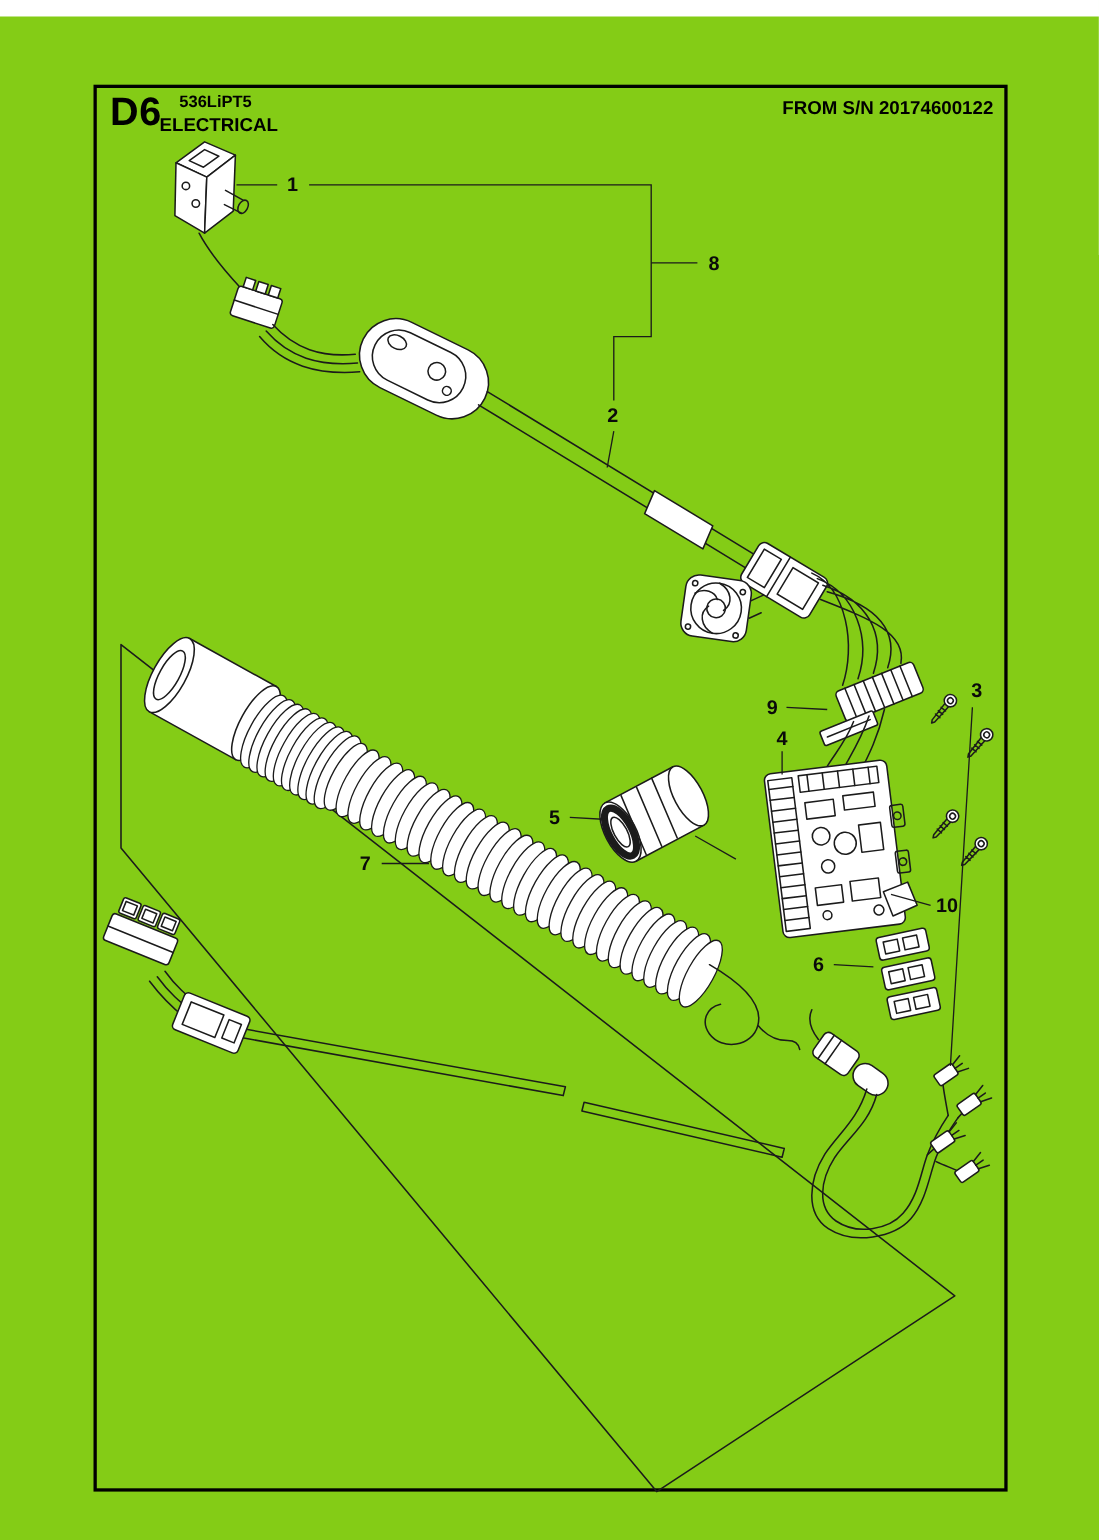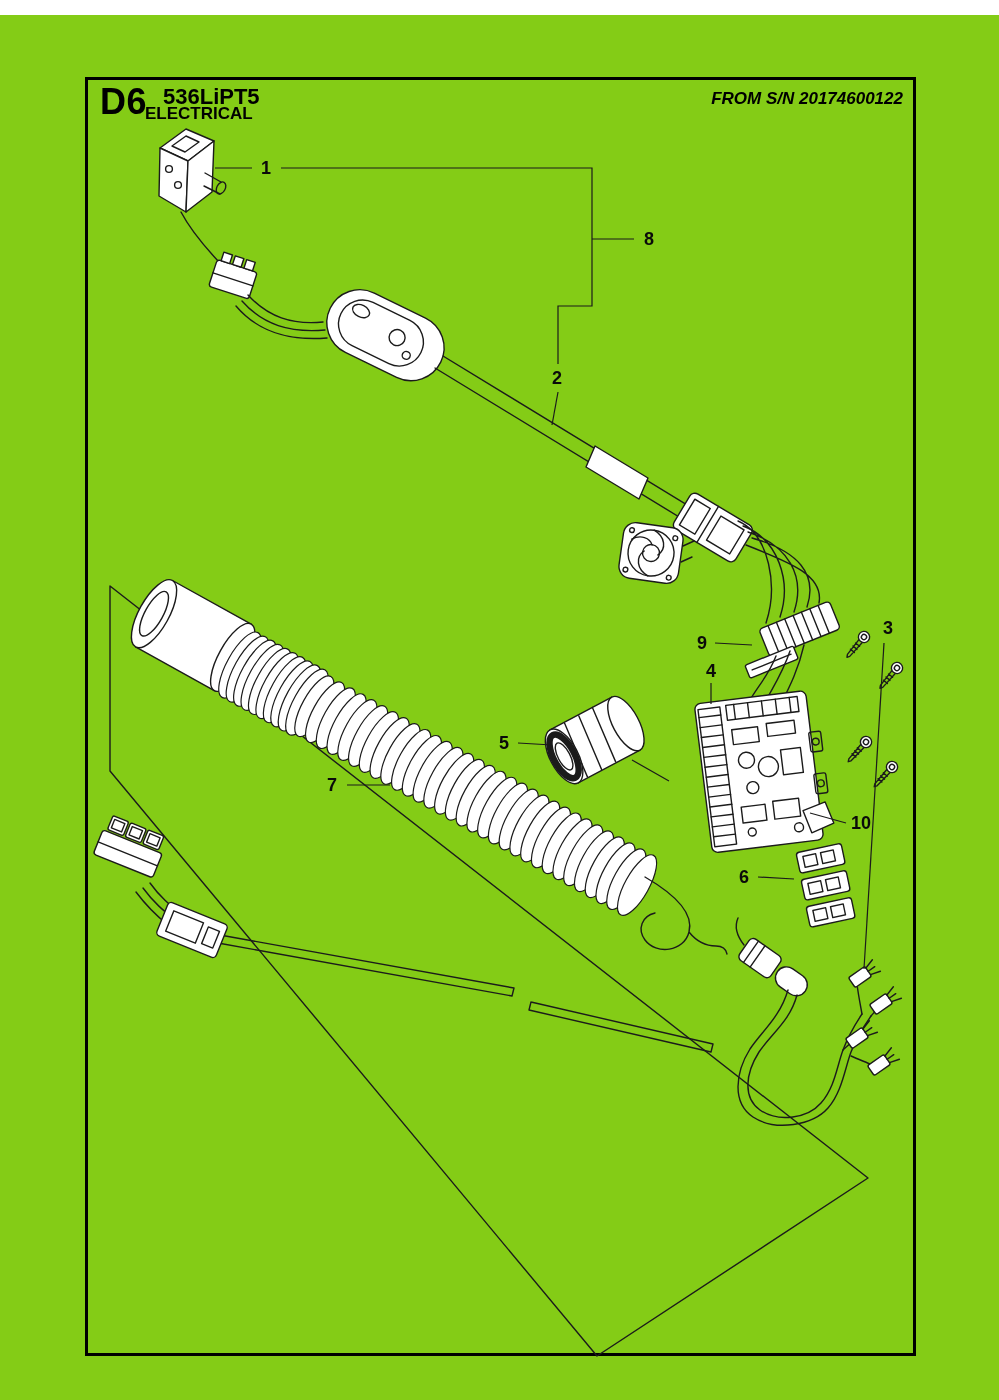--- a/index.html
+++ b/index.html
@@ -1,22 +1,22 @@
 <!DOCTYPE html>
 <html><head>
 <meta charset="utf-8">
 <style>
   html,body{margin:0;padding:0;background:#ffffff;}
   .page{position:relative;width:999px;height:1400px;background:#84cc16;overflow:hidden;
         font-family:"Liberation Sans",sans-serif;color:#000;margin-top:15px;}
   .frame{position:absolute;left:85px;top:62px;width:825px;height:1273px;border:3px solid #000;}
   .hdr-code{position:absolute;left:100px;top:66px;font-size:36px;font-weight:bold;letter-spacing:0.5px;}
-  .hdr-model{position:absolute;left:163px;top:69px;font-size:22px;font-weight:bold;text-align:right;}
+  .hdr-model{position:absolute;left:163px;top:69px;font-size:15px;font-weight:bold;text-align:right;}
   .hdr-section{position:absolute;left:145px;top:89px;font-size:17px;font-weight:bold;}
-  .hdr-serial{position:absolute;right:96px;top:74px;font-size:17px;font-weight:bold;font-style:italic;}
+  .hdr-serial{position:absolute;right:96px;top:74px;font-size:17px;font-weight:bold;}
   svg.diagram{position:absolute;left:0;top:0;}
   .ln{stroke:#1b1b1b;stroke-width:1.4;fill:none;stroke-linecap:round;stroke-linejoin:round;}
   .fw{stroke:#1b1b1b;stroke-width:1.4;fill:#ffffff;stroke-linejoin:round;}
   .ld{stroke:#1b1b1b;stroke-width:1.2;fill:none;}
   .callout{font-family:"Liberation Sans",sans-serif;font-size:18px;font-weight:bold;fill:#0a0a0a;}
 </style>
 </head>
 <body>
 
 <div class="page">

